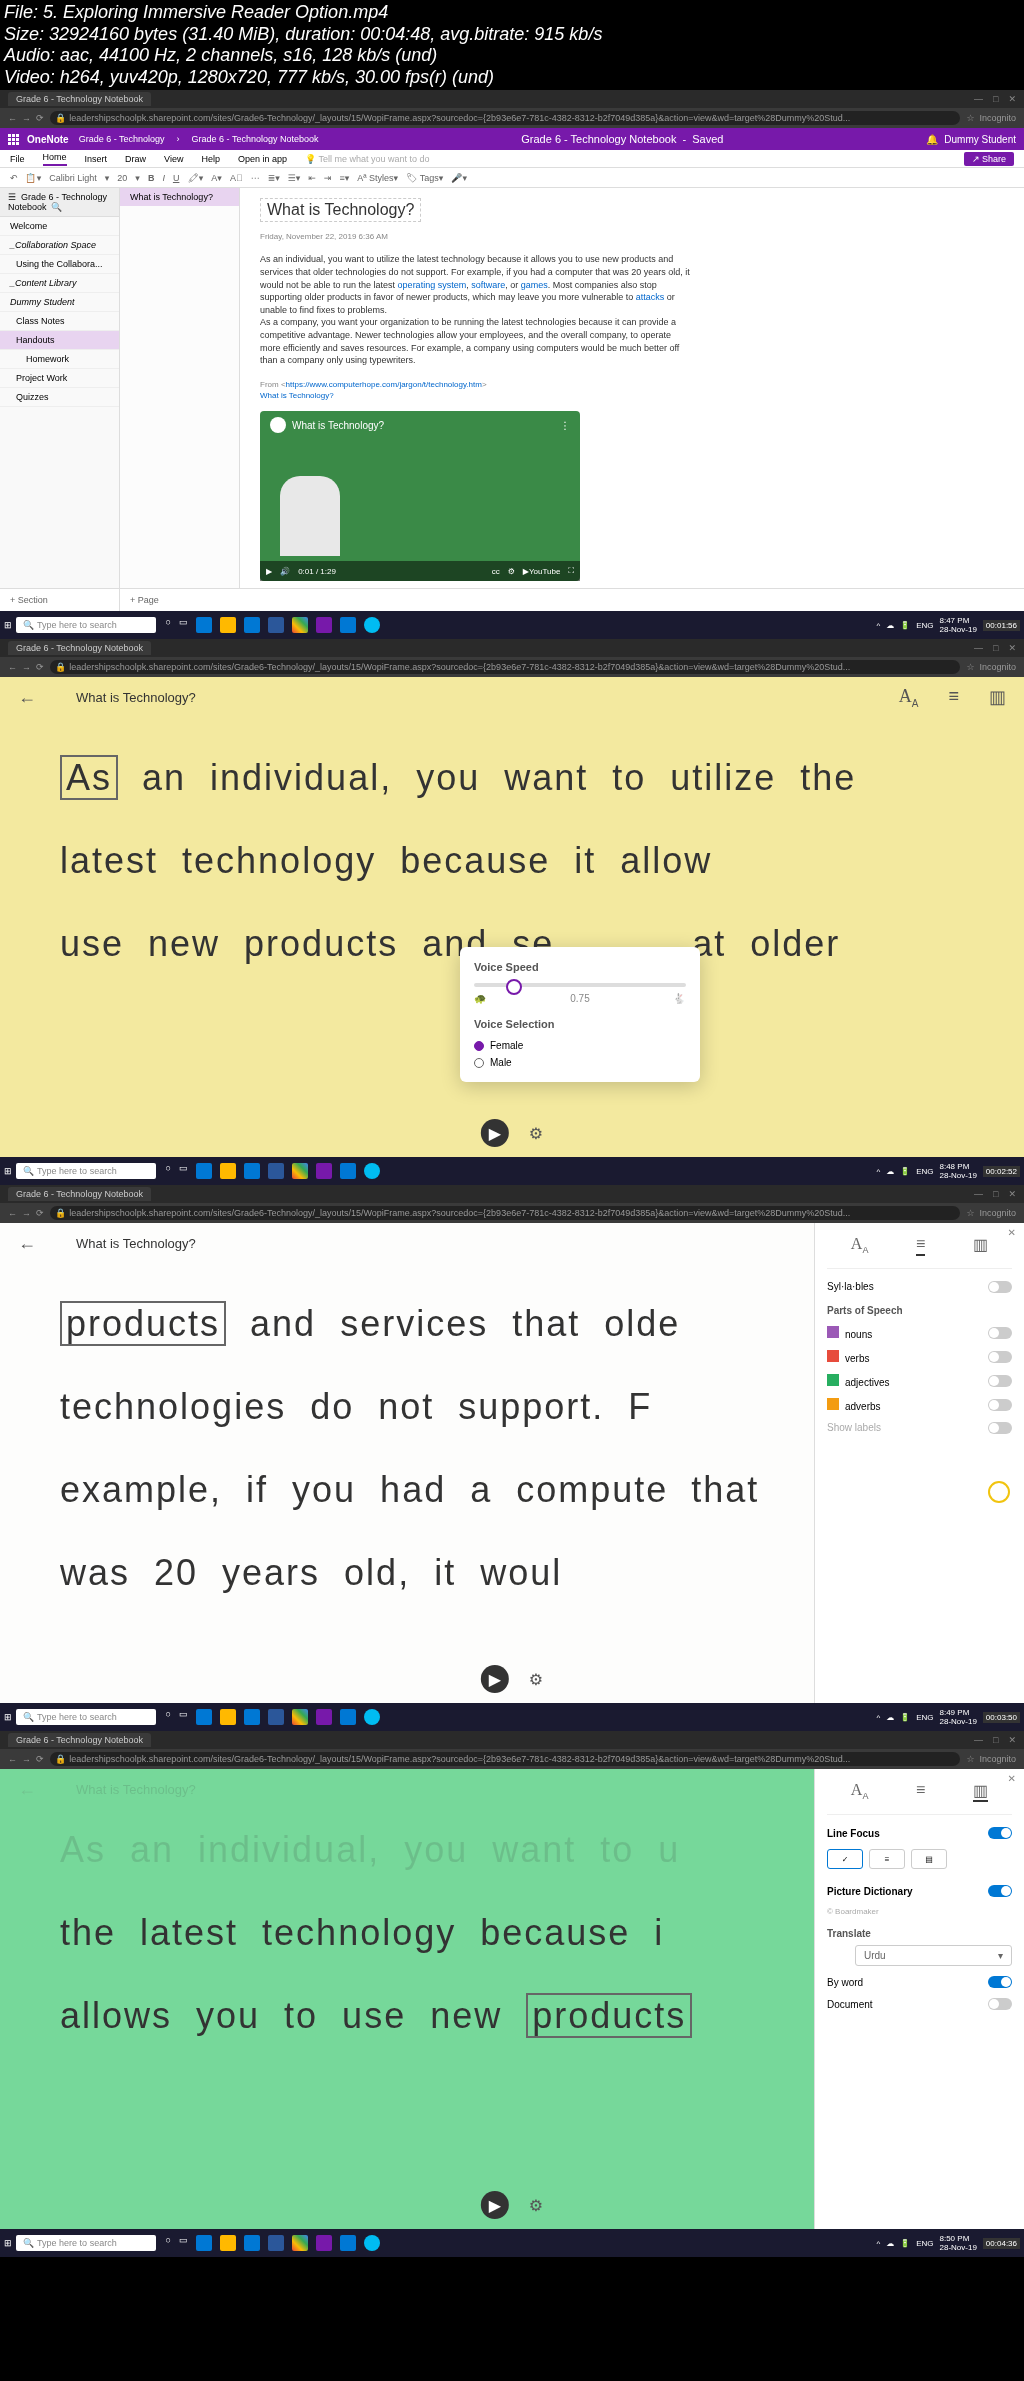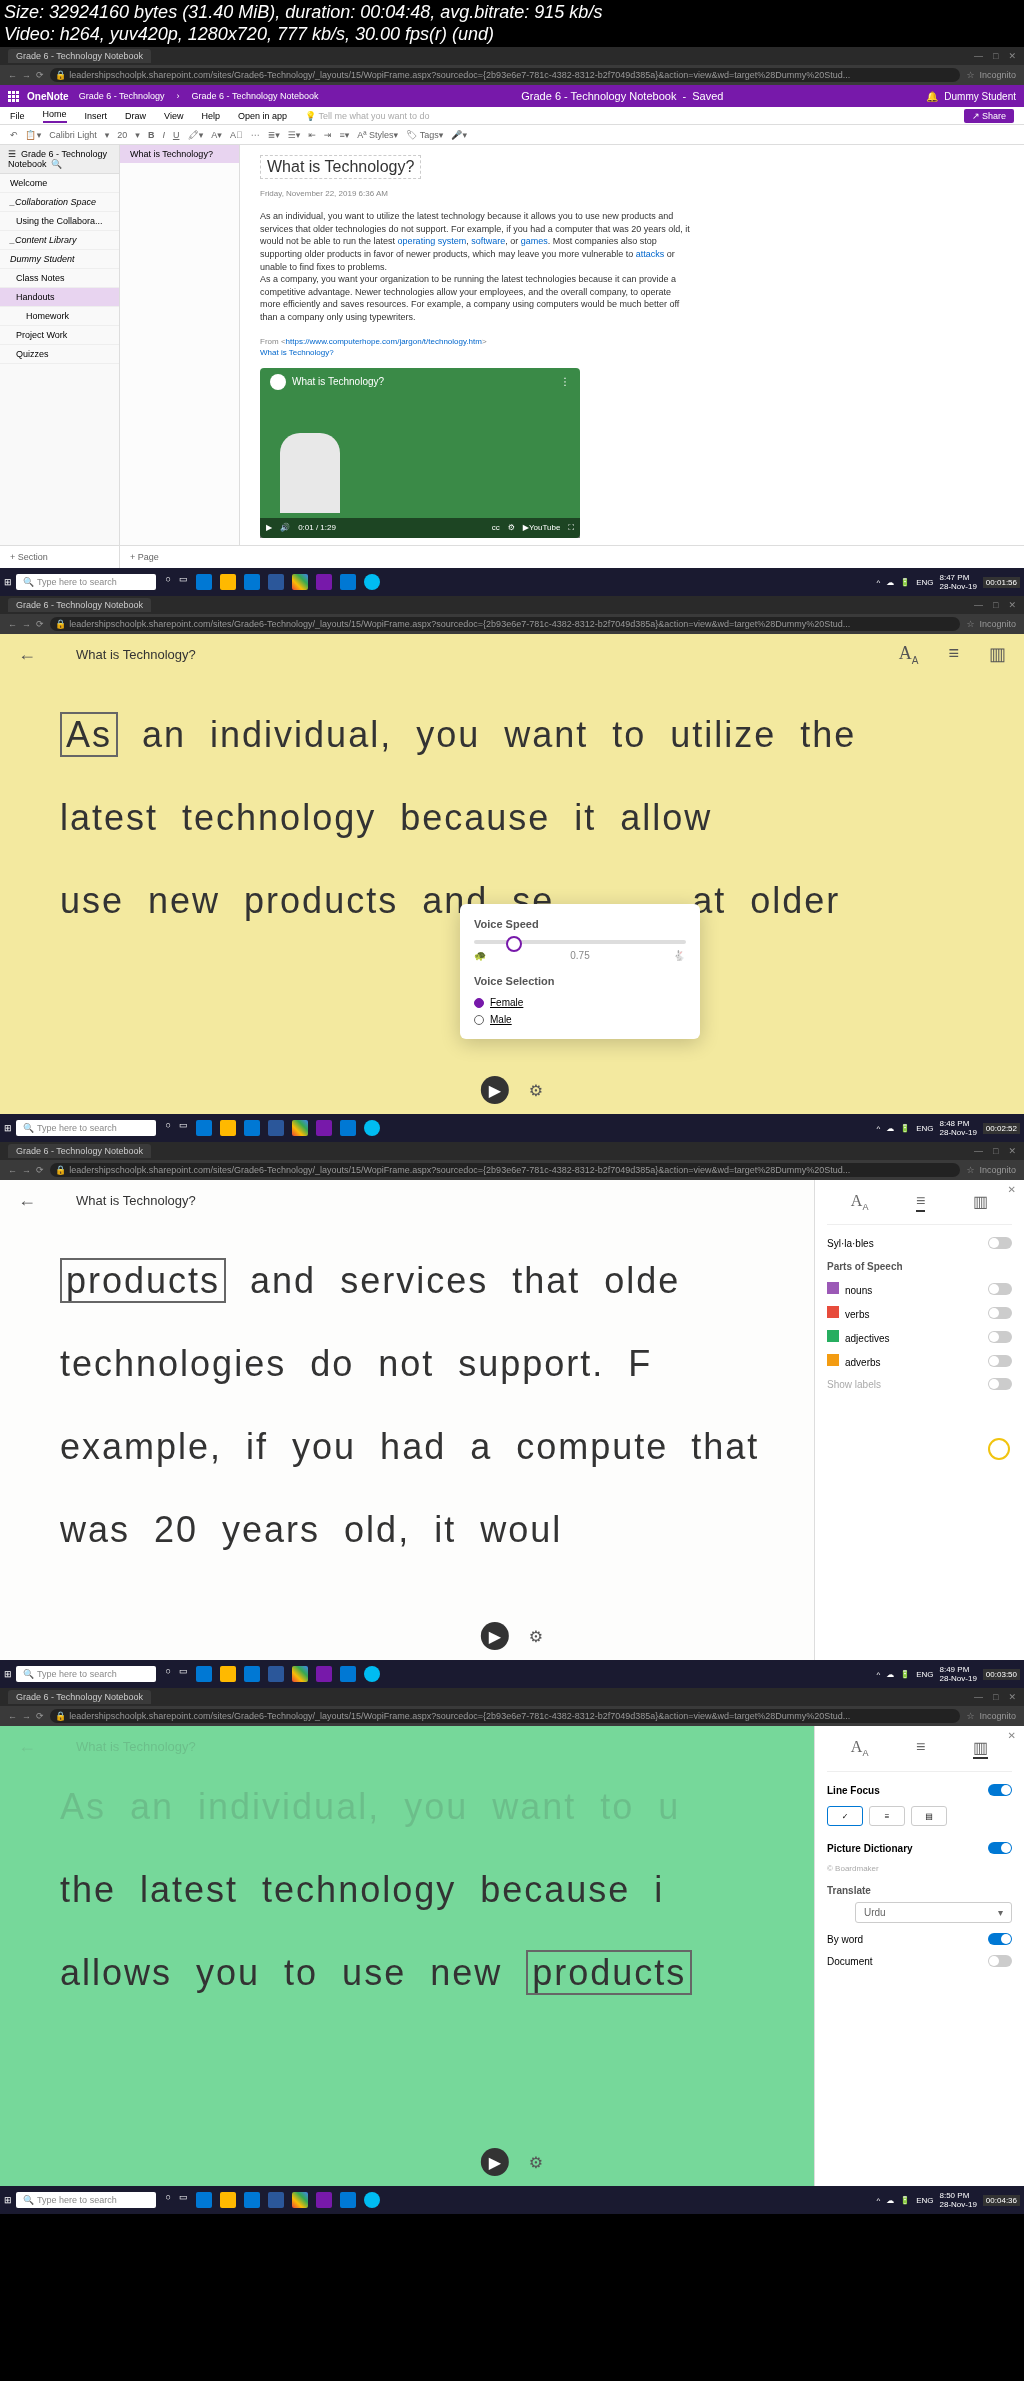--- a/index.html
+++ b/index.html
@@ -57,21 +57,21 @@
 .ir-body { padding:20px 60px 80px; font-family:Georgia,serif; font-size:36px; line-height:2.3; color:#333; letter-spacing:2px; word-spacing:12px; }
 .ir-body .hl { border:2px solid #666; padding:0 4px; }
 .ir-play { position:absolute; bottom:10px; left:50%; transform:translateX(-50%); display:flex; gap:20px; align-items:center; }
 .play-btn { width:28px; height:28px; background:#333; border-radius:50%; display:flex; align-items:center; justify-content:center; color:#fff; }
 
 .vs-popup { position:absolute; background:#fff; border-radius:6px; box-shadow:0 4px 20px rgba(0,0,0,.2); padding:14px; width:240px; font-size:11px; }
 .vs-popup h4 { font-size:11px; font-weight:600; color:#555; margin-bottom:10px; }
 .slider { height:4px; background:#ddd; border-radius:2px; margin:8px 0 6px; position:relative; }
 .slider::before { content:''; position:absolute; left:15%; top:-4px; width:12px; height:12px; background:#fff; border:2px solid #7719aa; border-radius:50%; }
 .slider-lbls { display:flex; justify-content:space-between; font-size:10px; color:#888; }
-.radio-row { display:flex; align-items:center; gap:6px; margin-top:6px; font-size:10px;text-decoration:underline; }
+.radio-row { display:flex; align-items:center; gap:6px; margin-top:6px; font-size:10px; }
 .radio { width:10px; height:10px; border:1px solid #666; border-radius:50%; }
 .radio.on { background:#7719aa; border-color:#7719aa; }
 
 
 .side-panel { position:absolute; right:0; top:0; bottom:0; width:210px; background:#fff; border-left:1px solid #ddd; padding:12px; font-size:10px; }
 .sp-tools { display:flex; justify-content:space-around; padding-bottom:12px; border-bottom:1px solid #eee; margin-bottom:12px; font-size:16px; color:#666; }
 .sp-row { display:flex; align-items:center; justify-content:space-between; margin:10px 0; }
 .toggle { width:24px; height:12px; background:#ccc; border-radius:6px; position:relative; }
 .toggle.on { background:#0078d4; }
 .toggle::after { content:''; position:absolute; width:10px; height:10px; background:#fff; border-radius:50%; top:1px; left:1px; }
@@ -86,21 +86,23 @@
 .s4 .dim { opacity:.15; }
 .focus-opts { display:flex; gap:6px; margin-top:8px; }
 .focus-opt { width:36px; height:20px; border:1px solid #ccc; border-radius:3px; display:flex; align-items:center; justify-content:center; font-size:8px; }
 .focus-opt.sel { border-color:#0078d4; }
 .lang-sel { border:1px solid #ccc; border-radius:3px; padding:4px 8px; margin-top:6px; font-size:10px; color:#666;margin-left:28px; }
 </style>
 </head>
 <body>
 
 <div class="meta">
+  <div>File: 5. Exploring Immersive Reader Option.mp4</div>
   <div>Size: 32924160 bytes (31.40 MiB), duration: 00:04:48, avg.bitrate: 915 kb/s</div>
+  <div>Audio: aac, 44100 Hz, 2 channels, s16, 128 kb/s (und)</div>
   <div>Video: h264, yuv420p, 1280x720, 777 kb/s, 30.00 fps(r) (und)</div>
 </div>
 
 <div class="s1">
   <div class="browser-tab">
     <span class="tab-item">Grade 6 - Technology Notebook</span>
     <span class="win-ctrl">
         <span>—</span>
         <span>□</span>
         <span>✕</span>

